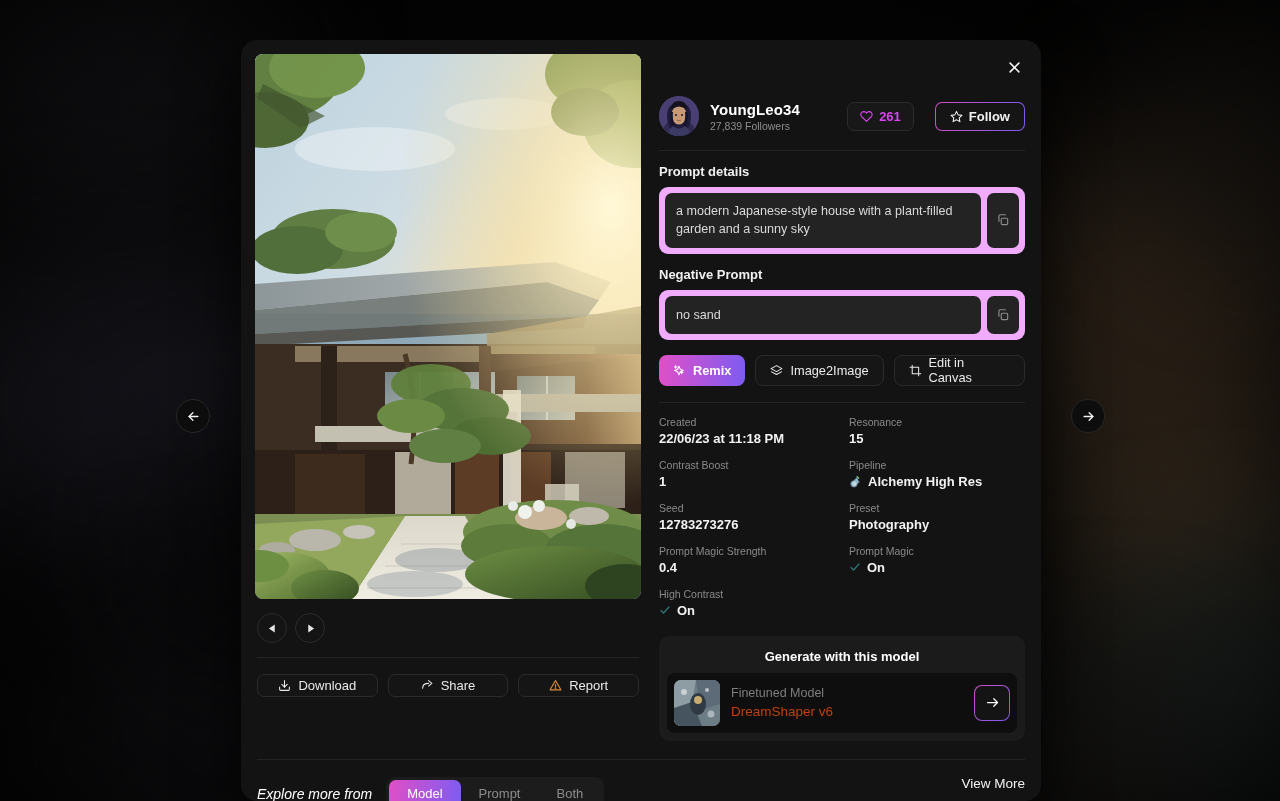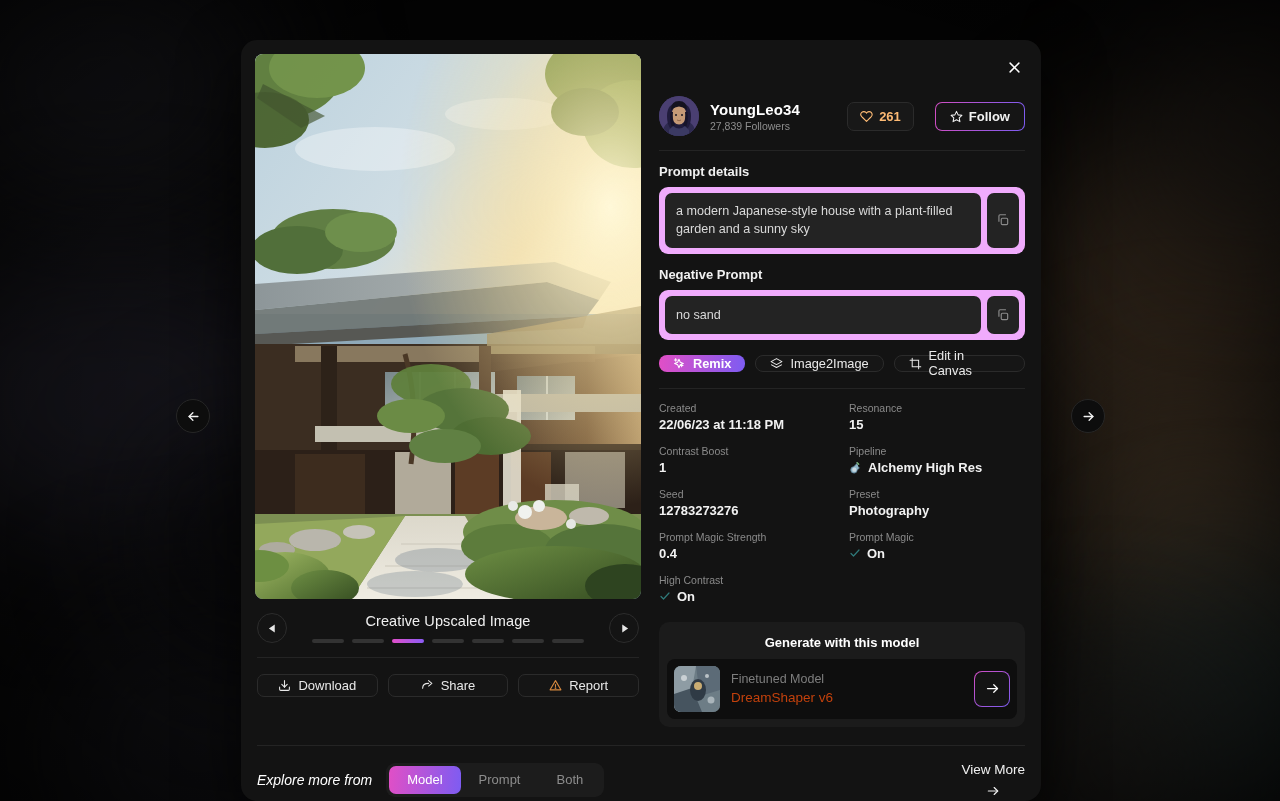--- a/index.html
+++ b/index.html
@@ -166,21 +166,21 @@
   .user-meta { flex: 1; min-width: 0; }
   .user-name { font-size: 15px; color: #ffffff; font-weight: 700; letter-spacing: .1px; }
   .user-followers { font-size: 10.5px; color: #8e8e8e; margin-top: 2px; }
 
   .like-btn {
     height: 29px;
     padding: 0 12px;
     border-radius: 7px;
     border: 1px solid #2b2b2b;
     background: #181818;
-    color: #fdba74;
+    color: #d946ef;
     font-size: 13px; font-weight: 700;
     display: flex; align-items: center; gap: 6px;
     cursor: pointer;
   }
   .follow-btn {
     margin-left: 10px;
     height: 29px;
     padding: 0 14px;
     border-radius: 7px;
     background: #151515;
@@ -229,21 +229,21 @@
     cursor: pointer;
     color: #8b8b8b;
   }
   .prompt-box.single { padding: 10px 11px; }
 
   .mode-row {
     display: flex; gap: 10px;
     margin-top: 15px;
   }
   .mode-btn {
-    height: 17px;
+    height: 31px;
     padding: 0 14px;
     border-radius: 8px;
     font-size: 12.8px;
     display: flex; align-items: center; gap: 7px;
     cursor: pointer;
     border: 1px solid #2b2b2b;
     background: #161616;
     color: #eaeaea;
     font-weight: 400;
   }
@@ -535,32 +535,20 @@
           <rect x="0" y="0" width="386" height="545" fill="url(#sunglow)"></rect>
         </svg>
       </div>
 
       <div class="carousel">
         <div class="car-btn">
           <svg width="9" height="9" viewBox="0 0 10 10">
             <polygon points="7.5,0.5 7.5,9.5 1,5" fill="currentColor"></polygon>
           </svg>
         </div>
-        <div class="car-mid">
-          <div class="car-title">Creative Upscaled Image</div>
-          <div class="dots">
-              <div class="dot"></div>
-              <div class="dot"></div>
-              <div class="dot active"></div>
-              <div class="dot"></div>
-              <div class="dot"></div>
-              <div class="dot"></div>
-              <div class="dot"></div>
-            </div>
-        </div>
         <div class="car-btn">
           <svg width="9" height="9" viewBox="0 0 10 10">
             <polygon points="2.5,0.5 2.5,9.5 9,5" fill="currentColor"></polygon>
           </svg>
         </div>
       </div>
 
       <div class="divider"></div>
 
       <div class="actions">

